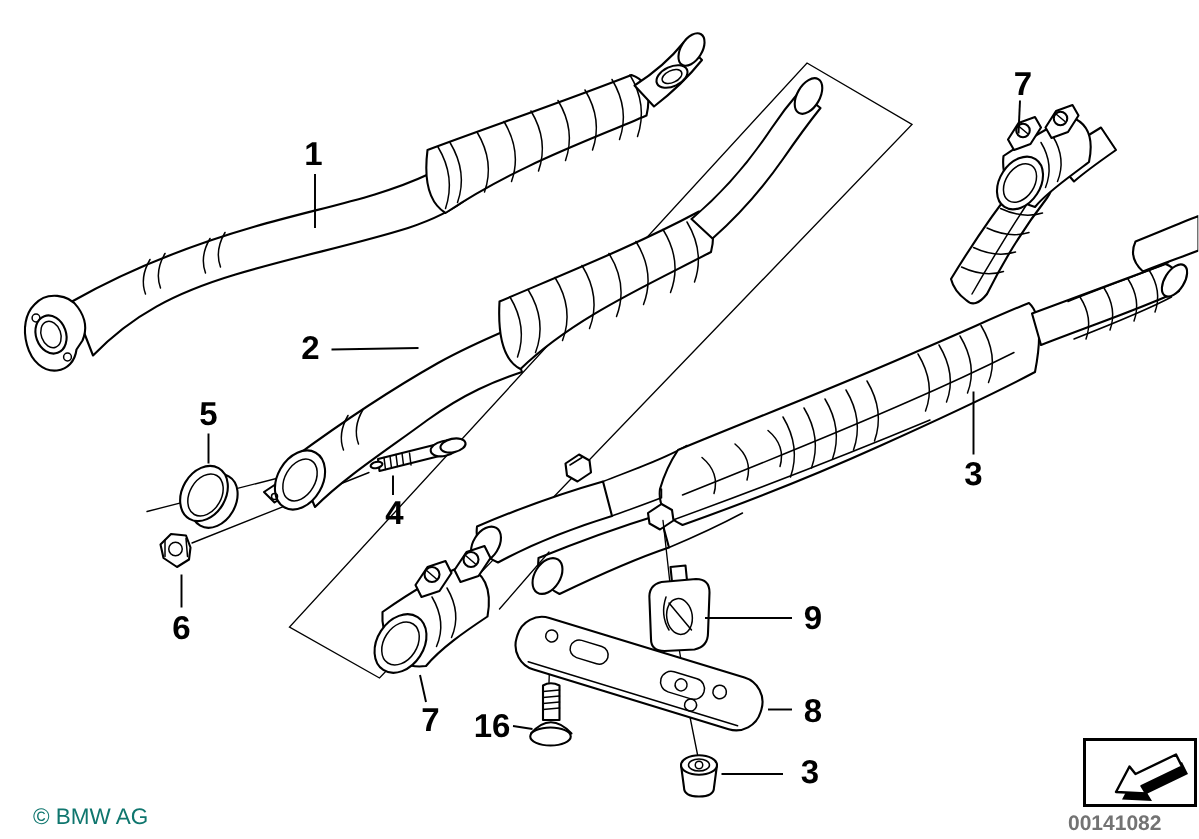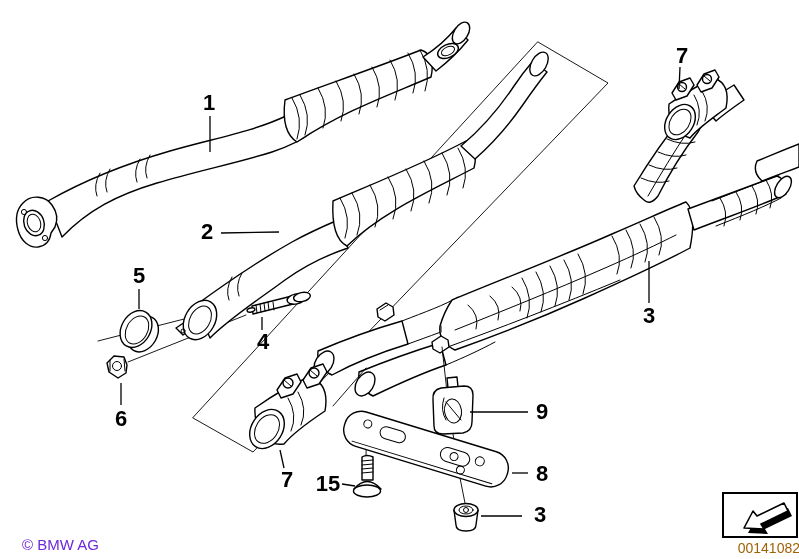--- a/index.html
+++ b/index.html
@@ -5,23 +5,23 @@
   html,body{margin:0;padding:0;background:#ffffff;}
   .stage{position:relative;width:799px;height:559px;background:#fff;overflow:hidden;
          font-family:"Liberation Sans", sans-serif;}
   .stage svg.art{position:absolute;left:0;top:0;}
   .fw{fill:#fff;stroke:#000;stroke-width:1.4;stroke-linejoin:round;}
   .thin{fill:none;stroke:#000;stroke-width:1;stroke-linecap:round;}
   .hair{fill:none;stroke:#000;stroke-width:0.9;stroke-linecap:round;}
   .leader{stroke:#000;stroke-width:1.3;}
   .callout{position:absolute;transform:translate(-50%,-50%);font-weight:bold;
            font-size:22px;color:#000;line-height:1;letter-spacing:0;cursor:default;}
-  .copyright{position:absolute;left:22px;top:536px;font-size:15px;color:#6d28d9;text-align:center;}
-  .partnum{position:absolute;left:712px;top:540px;width:88px;text-align:right;
-           font-size:14px;color:#a16207;}
+  .copyright{position:absolute;left:22px;top:536px;font-size:15px;color:#0f766e;text-align:center;}
+  .partnum{position:absolute;left:712px;top:540px;width:88px;text-align:left;
+           font-size:14px;color:#737373;font-weight:bold;}
   .iconbox{position:absolute;left:722px;top:492px;width:76px;height:46px;
            border:2px solid #000;box-sizing:border-box;background:#fff;}
 </style>
 </head>
 <body>
 
 <div class="stage">
 
   <svg class="art" width="799" height="559" viewBox="0 0 799 559">
 
@@ -265,21 +265,21 @@
       <div class="callout" style="left: 207px; top: 232px;">2</div>
       <div class="callout" style="left: 649px; top: 316px;">3</div>
       <div class="callout" style="left: 263px; top: 342px;">4</div>
       <div class="callout" style="left: 139px; top: 276px;">5</div>
       <div class="callout" style="left: 121px; top: 419px;">6</div>
       <div class="callout" style="left: 682px; top: 56px;">7</div>
       <div class="callout" style="left: 287px; top: 480px;">7</div>
       <div class="callout" style="left: 542px; top: 474px;">8</div>
       <div class="callout" style="left: 542px; top: 412px;">9</div>
       <div class="callout" style="left: 540px; top: 515px;">3</div>
-      <div class="callout" style="left: 328px; top: 484px;">15</div>
+      <div class="callout" style="left: 328px; top: 484px;">16</div>
     </div>
 
   <div class="copyright">© BMW AG</div>
 
   <div class="iconbox">
     <svg width="72" height="42" viewBox="0 0 72 42">
       <path d="M60,9 L33,22 L29,17 L20,34 L40,35 L37,30 L64,17 Z" transform="translate(4,5)" fill="#000"></path>
       <path d="M60,9 L33,22 L29,17 L20,34 L40,35 L37,30 L64,17 Z" fill="#fff" stroke="#000" stroke-width="1.6" stroke-linejoin="round"></path>
     </svg>
   </div>

